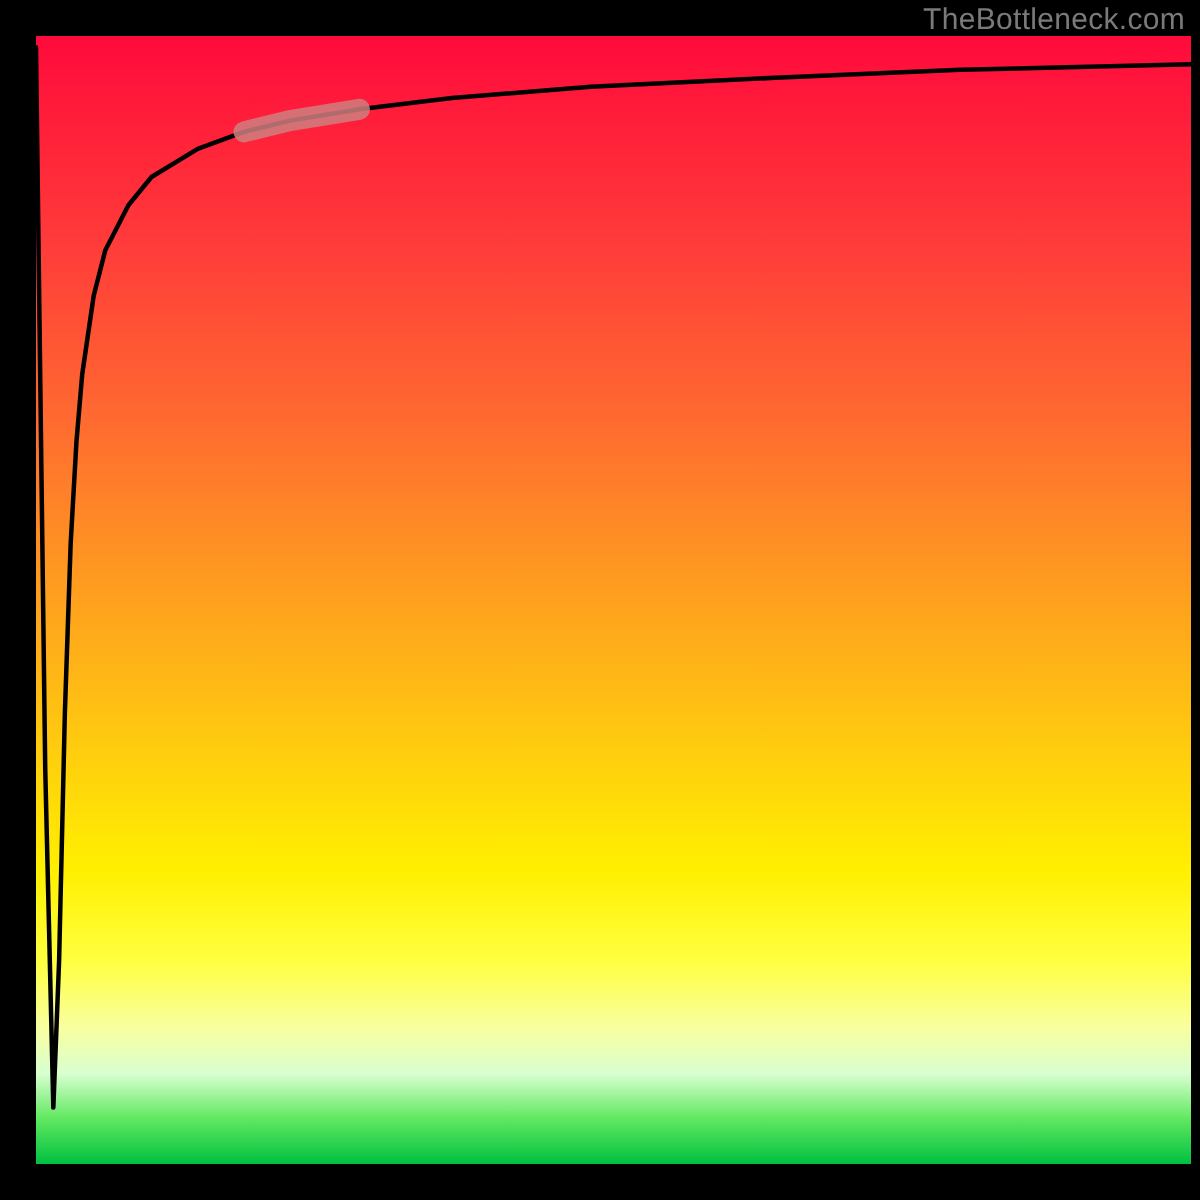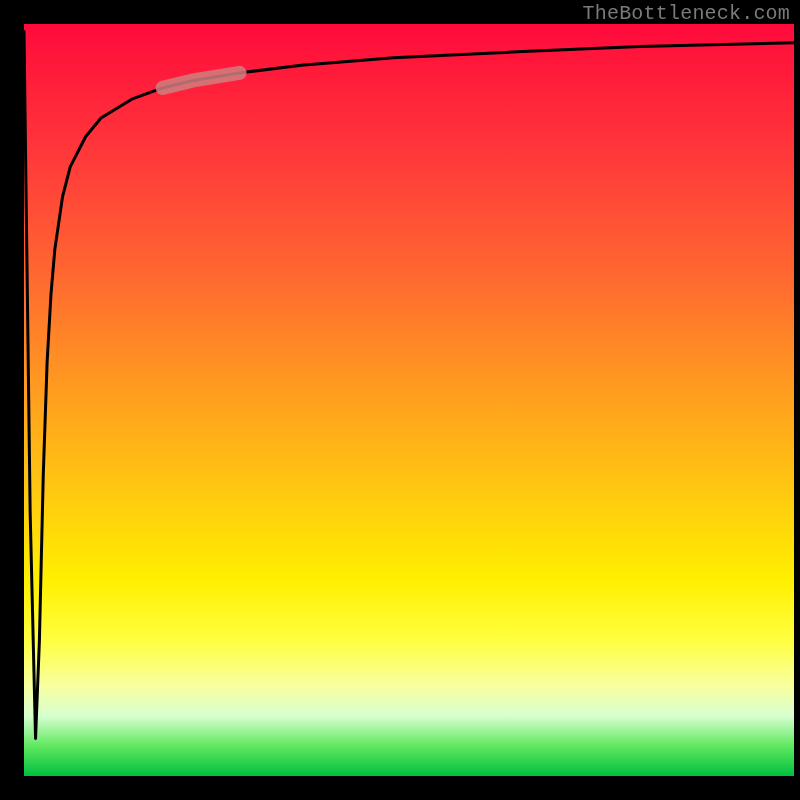--- a/index.html
+++ b/index.html
@@ -52,21 +52,21 @@
     left: 0;
     top: 0;
     width: 100%;
     height: 100%;
     pointer-events: none;
   }
   .watermark {
     position: absolute;
     top: 2px;
     right: 10px;
-    font-family: Liberation Mono, monospace;
+    font-family: Liberation Sans, sans-serif;
     font-size: 20px;
     color: #7a7a7a;
     letter-spacing: 0.2px;
     user-select: none;
   }
 </style>
 </head>
 <body>
 
 <div class="frame">

